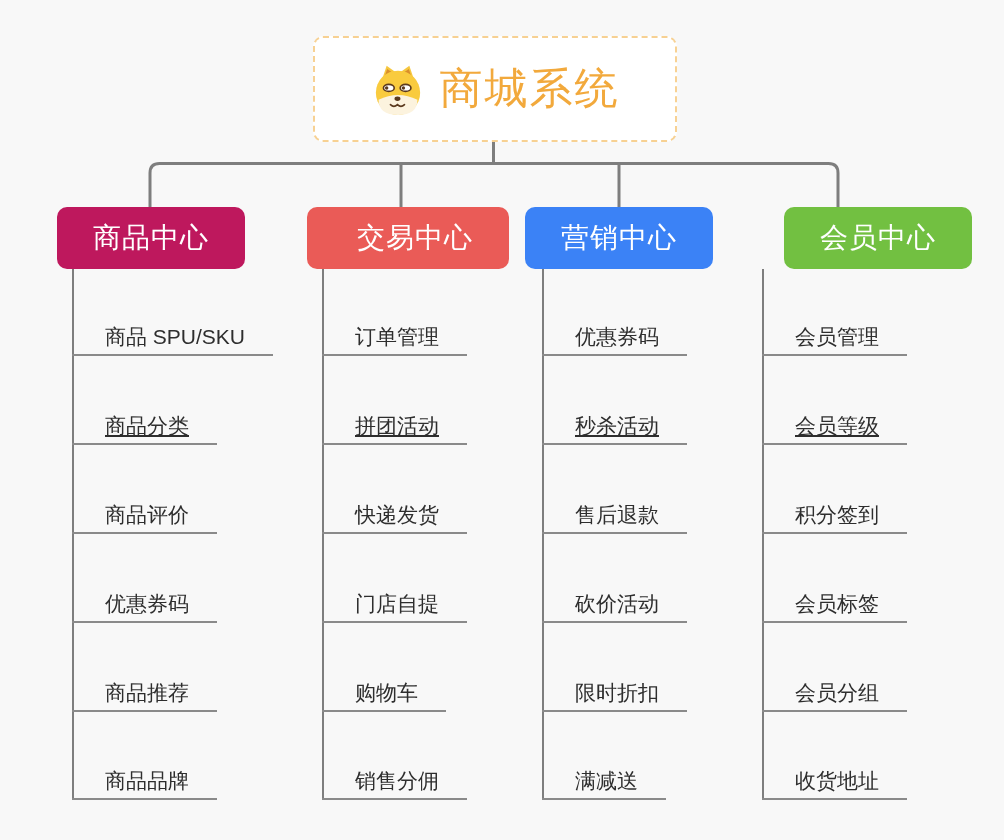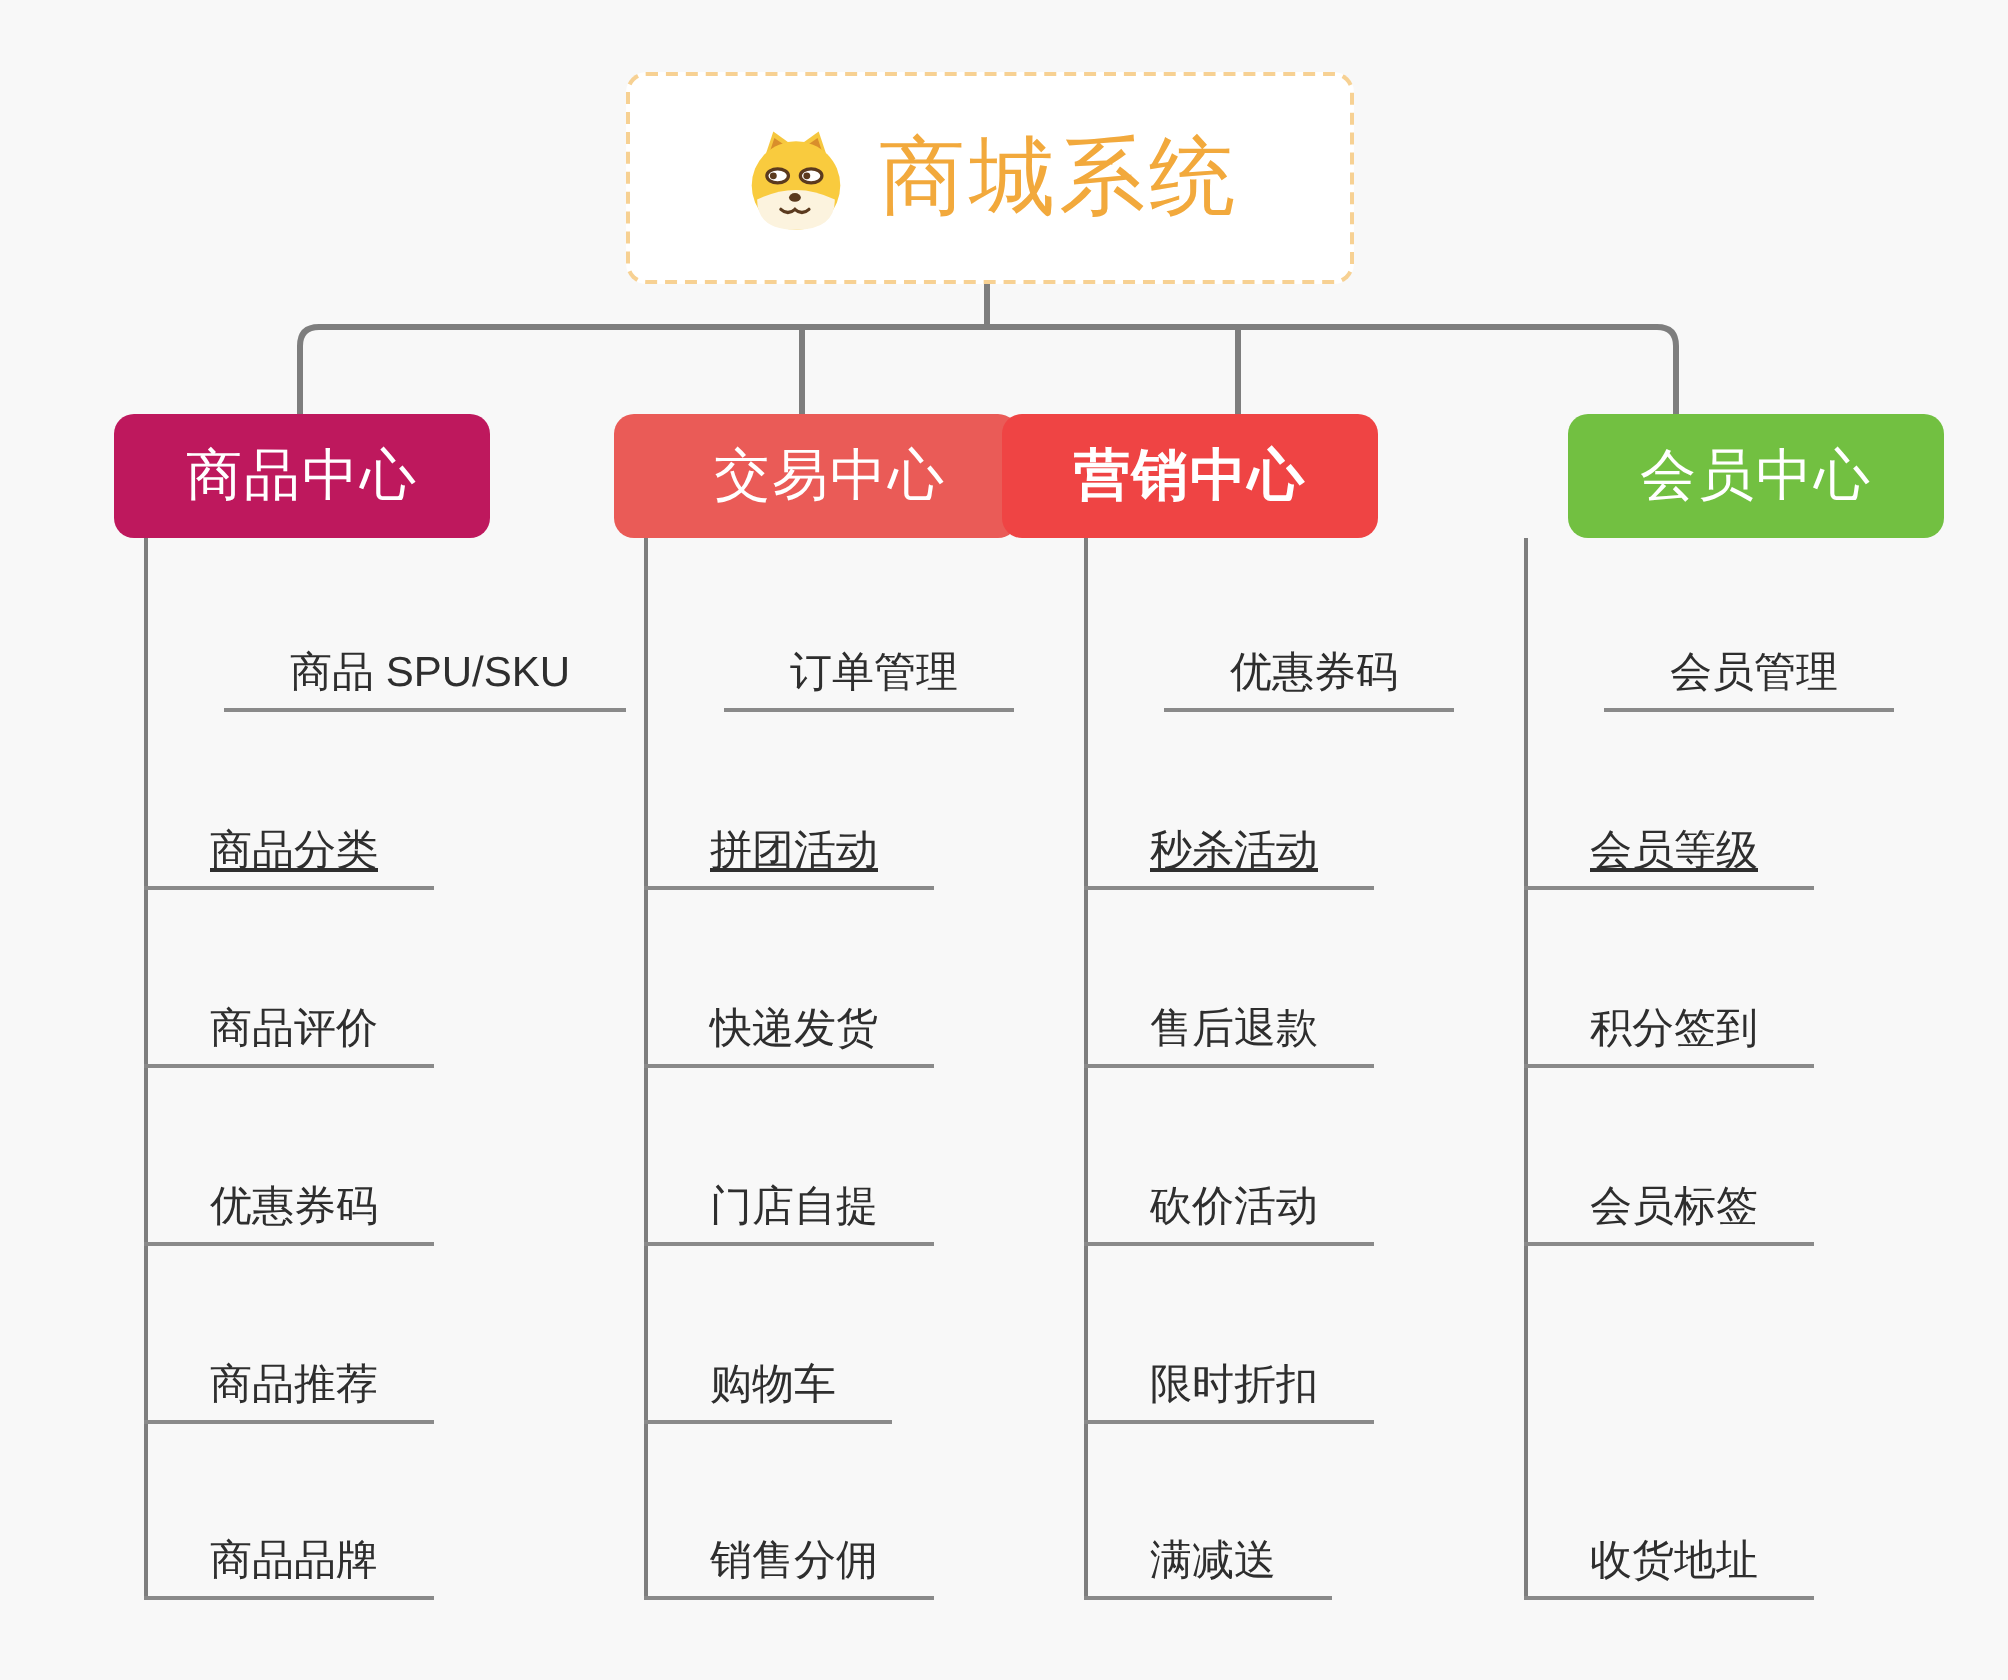--- a/index.html
+++ b/index.html
@@ -53,21 +53,21 @@
     color: #FFFFFF;
     font-size: 28px;
     display: flex;
     align-items: center;
     justify-content: center;
     letter-spacing: 1px;
     white-space: nowrap;
   }
   .n1 { left: 57px;  background: #be185d; }
   .n2 { left: 307px; background: #EA5B57; padding-left: 14px; }
-  .n3 { left: 501px; background: #ef4444; font-weight: bold; }
+  .n3 { left: 525px; background: #3b82f6; }
   .n4 { left: 784px; background: #72C041; }
   
   .col {
     position: absolute;
     top: 269px;
     width: 250px;
     height: 545px;
   }
   .c1 { left: 72px; }
   .c2 { left: 322px; }
@@ -83,21 +83,21 @@
     position: absolute;
     left: 0;
     display: inline-block;
     padding: 0 28px 0 33px;
     line-height: 35px;
     font-size: 21px;
     color: #2E2E2E;
     border-bottom: 2px solid #8A8A8A;
     white-space: nowrap;
   }
-  .r1 { top: 50px; margin-left: 40px; }
+  .r1 { top: 50px; }
   .r2 { top: 139px; text-decoration: underline; }
   .r3 { top: 228px; }
   .r4 { top: 317px; }
   .r5 { top: 406px; }
   .r6 { top: 494px; }
 </style>
 </head>
 <body>
 
 <div class="canvas">
@@ -163,16 +163,17 @@
     <div class="leaf r5">限时折扣</div>
     <div class="leaf r6">满减送</div>
   </div>
 
   <div class="col c4">
     <div class="trunk"></div>
     <div class="leaf r1">会员管理</div>
     <div class="leaf r2">会员等级</div>
     <div class="leaf r3">积分签到</div>
     <div class="leaf r4">会员标签</div>
+    <div class="leaf r5">会员分组</div>
     <div class="leaf r6">收货地址</div>
   </div>
 
 </div>
 
 </body></html>

